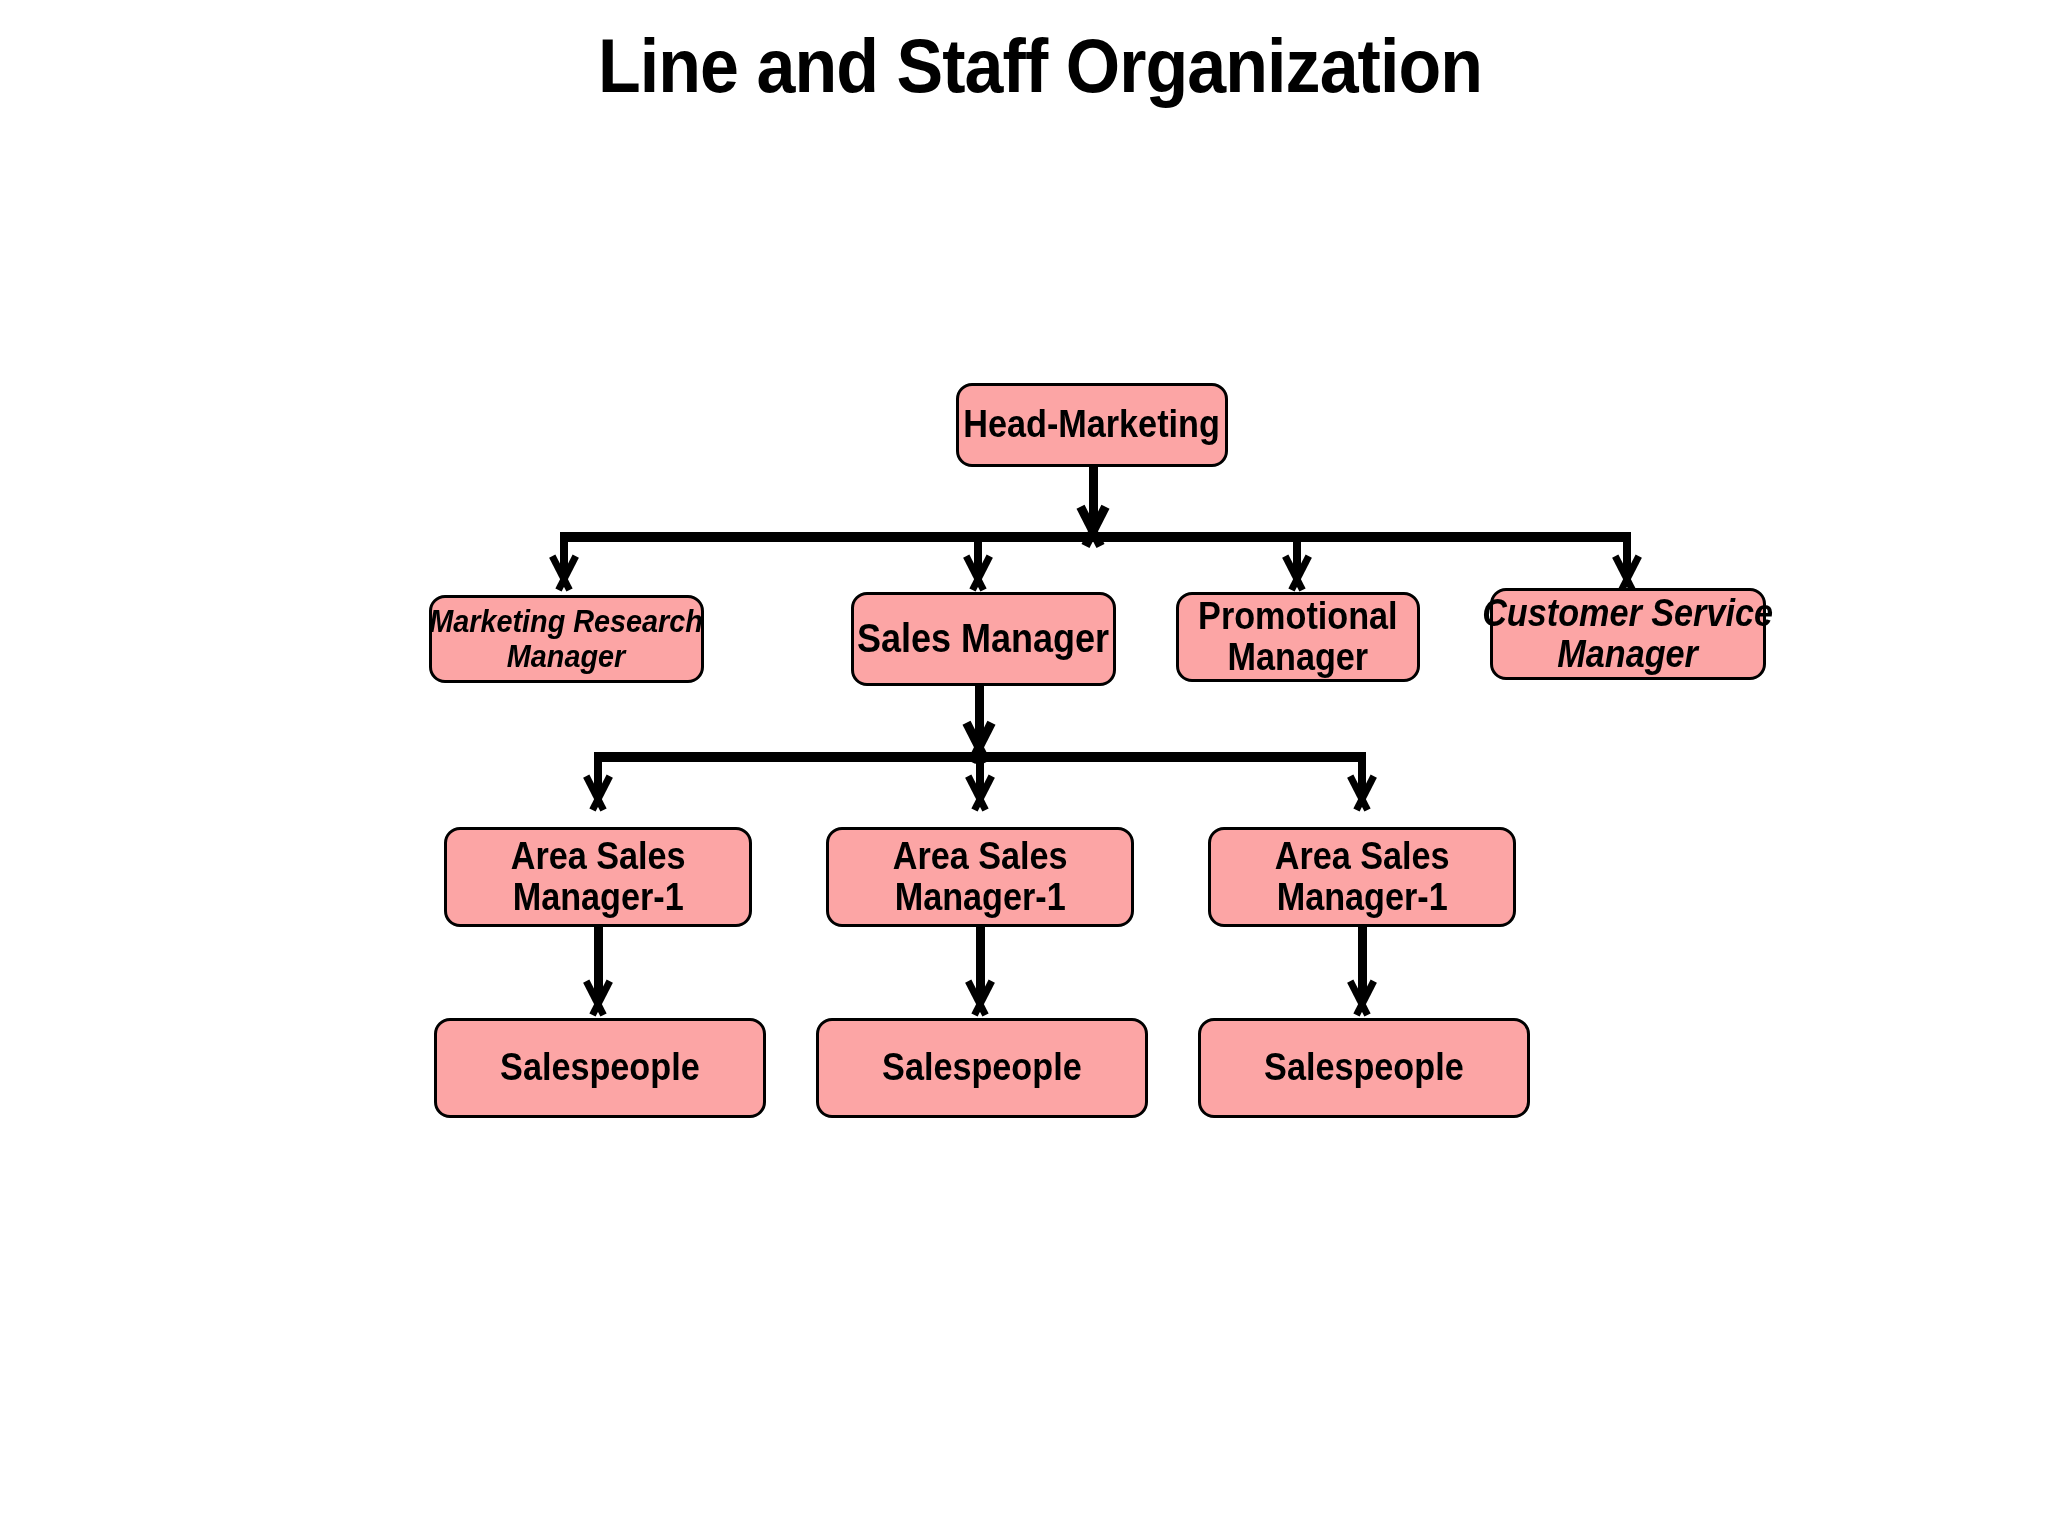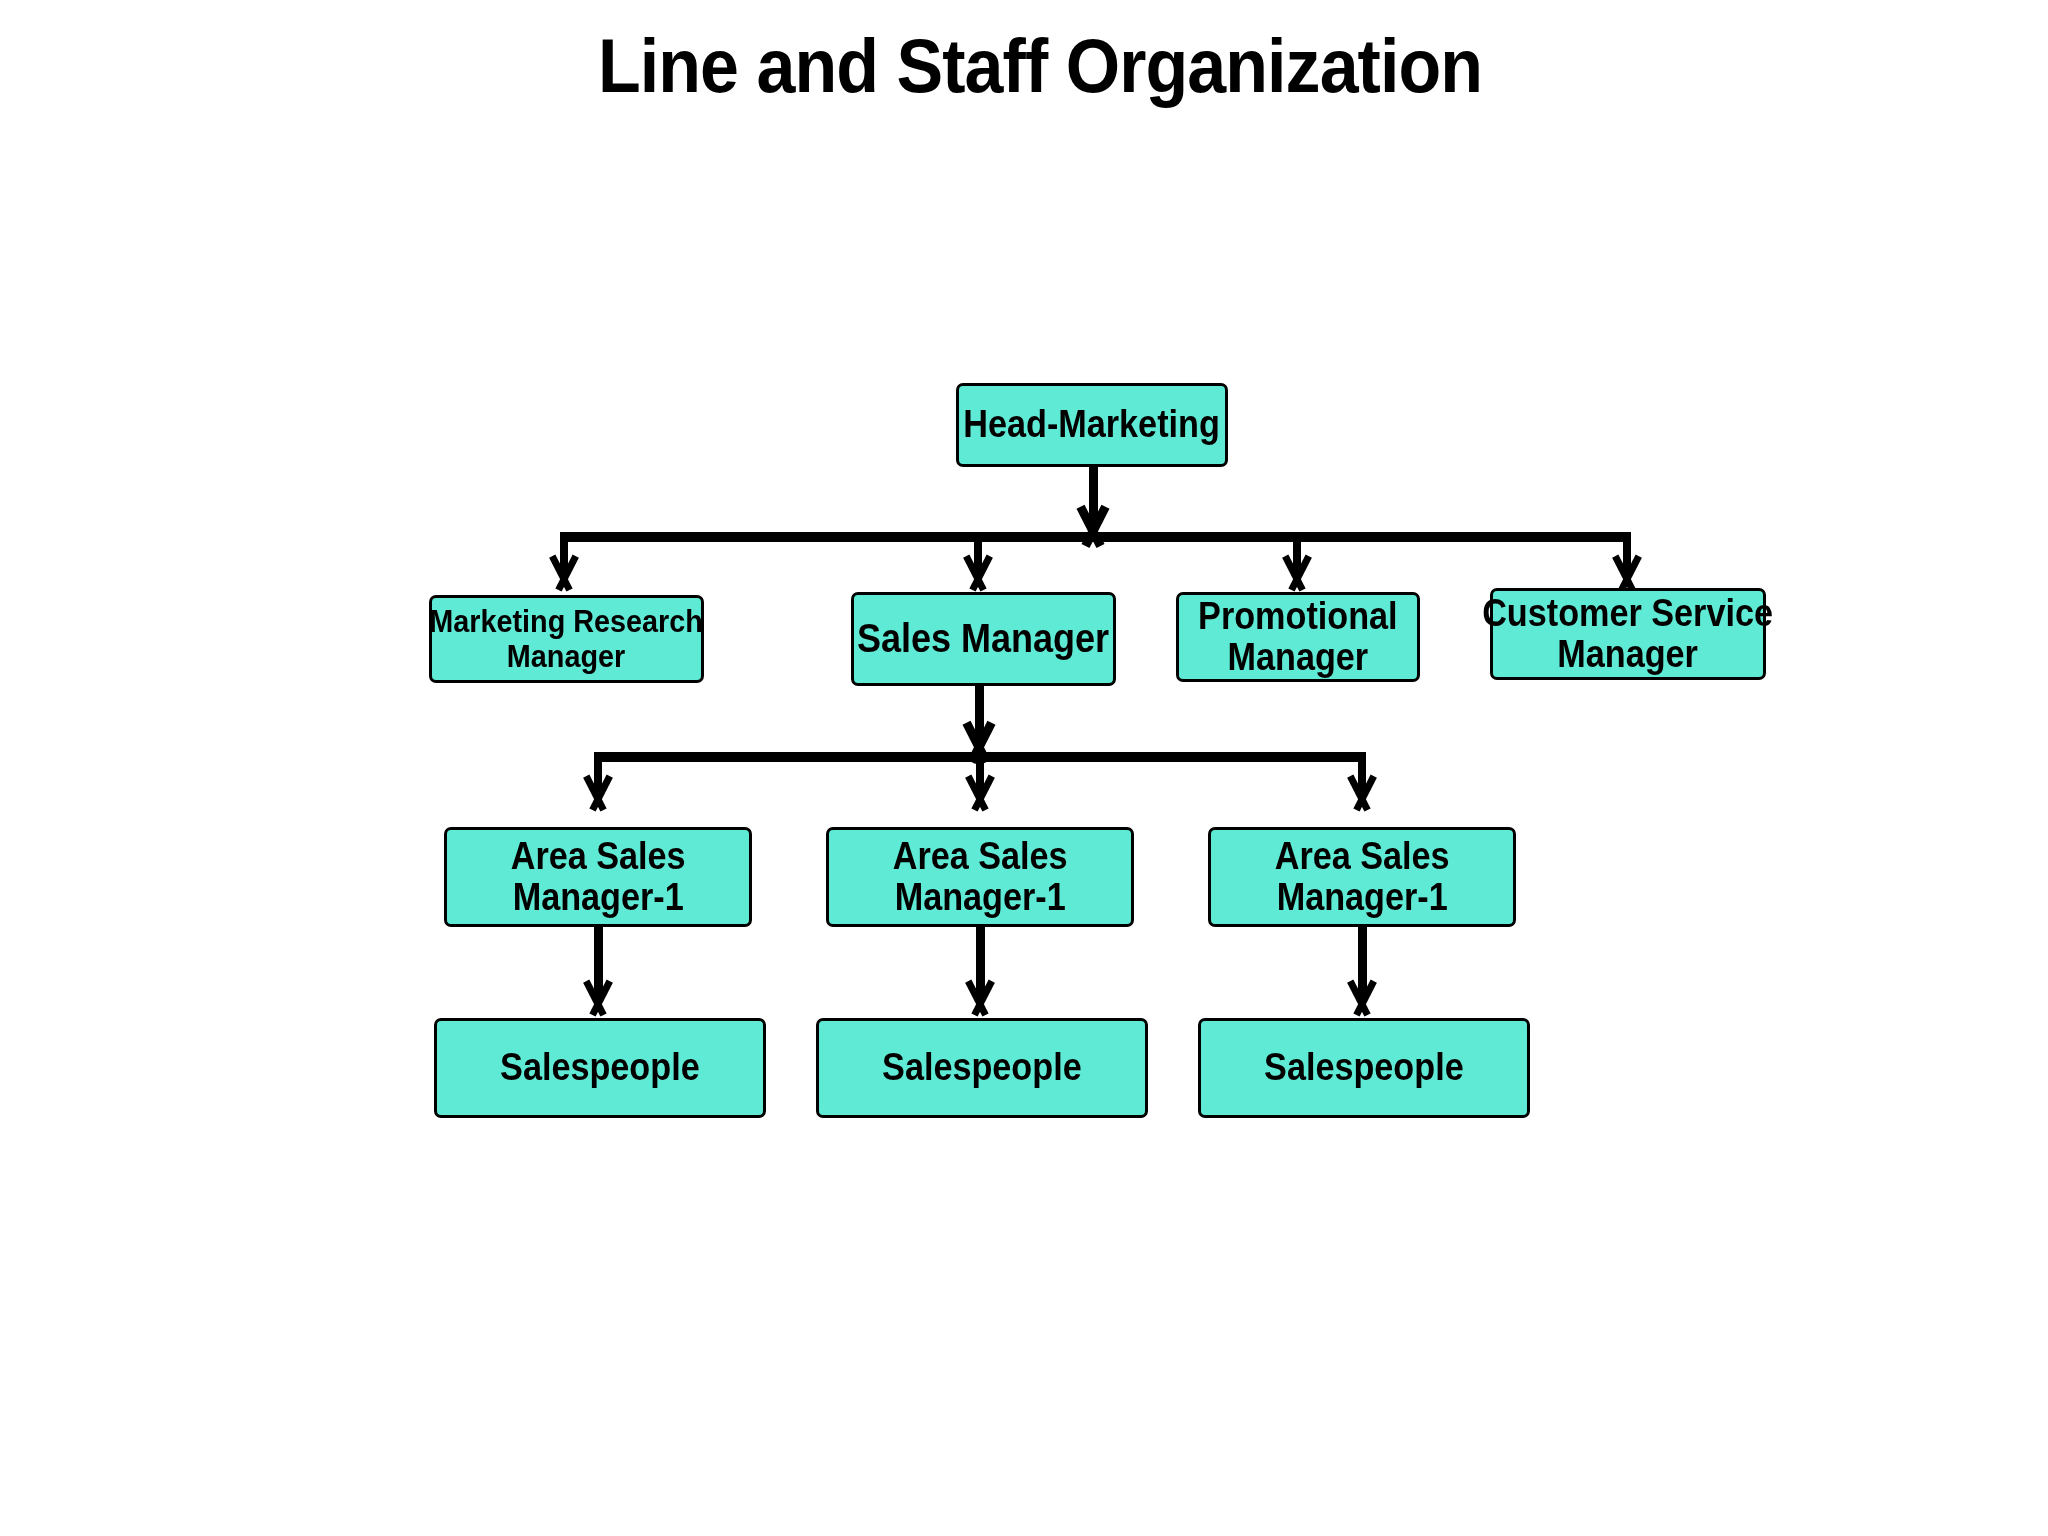--- a/index.html
+++ b/index.html
@@ -35,23 +35,23 @@
     color: #000000;
     white-space: nowrap;
     transform: scaleX(0.92);
     transform-origin: center top;
   }
 
   
   .node {
     position: absolute;
     box-sizing: border-box;
-    background: #5eead4;
+    background: #fca5a5;
     border: 3px solid #000000;
-    border-radius: 7px;
+    border-radius: 16px;
     display: flex;
     align-items: center;
     justify-content: center;
     z-index: 3;
   }
   .node .label {
     font-family: "Liberation Sans", "DejaVu Sans", sans-serif;
     font-weight: bold;
     color: #000000;
     text-align: center;
@@ -59,21 +59,21 @@
     white-space: nowrap;
     transform: scaleX(0.9);
     transform-origin: center center;
   }
 
   .lbl-lg   { font-size: 40px; }
   .lbl-md   { font-size: 38px; }
   .lbl-sm   { font-size: 32px; }
 
   
-  .node.overflow { overflow: visible; }
+  .node.overflow { overflow: visible; font-style: italic; }
   .node.overflow .label { position: relative; }
 
   
   .vline {
     position: absolute;
     background: #000000;
     z-index: 2;
   }
   .hline {
     position: absolute;

